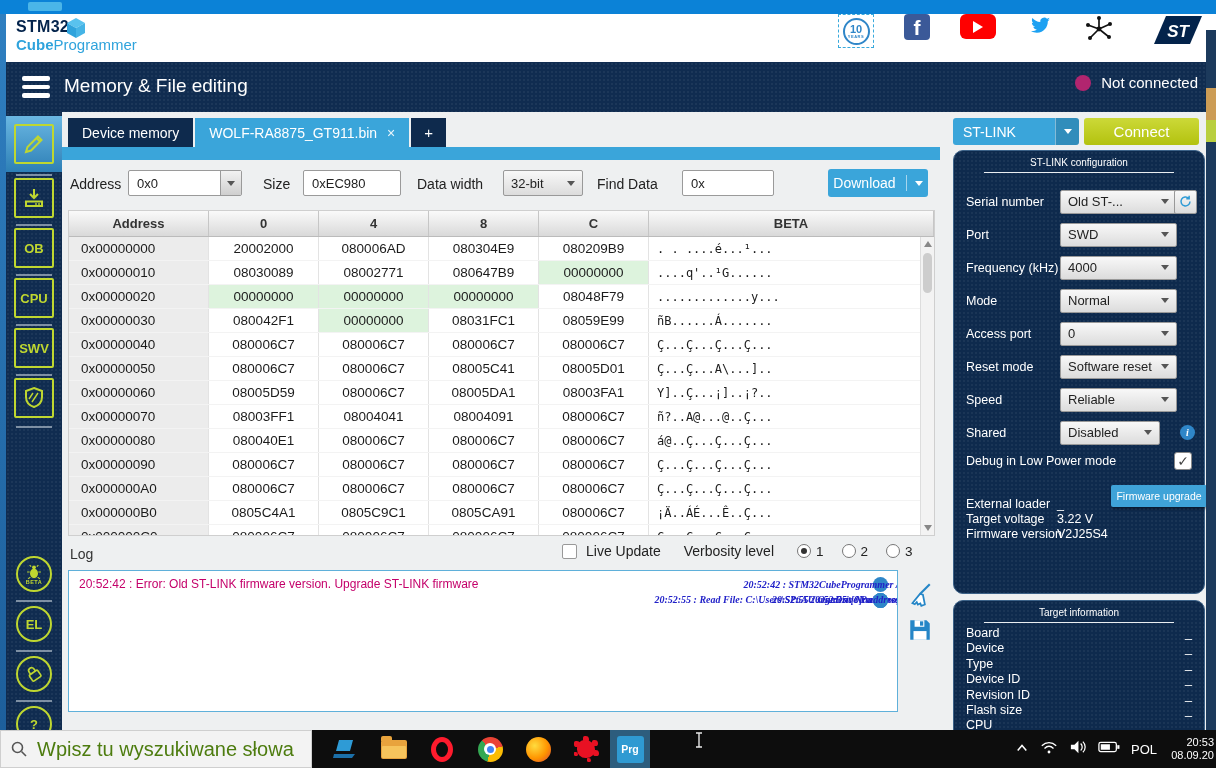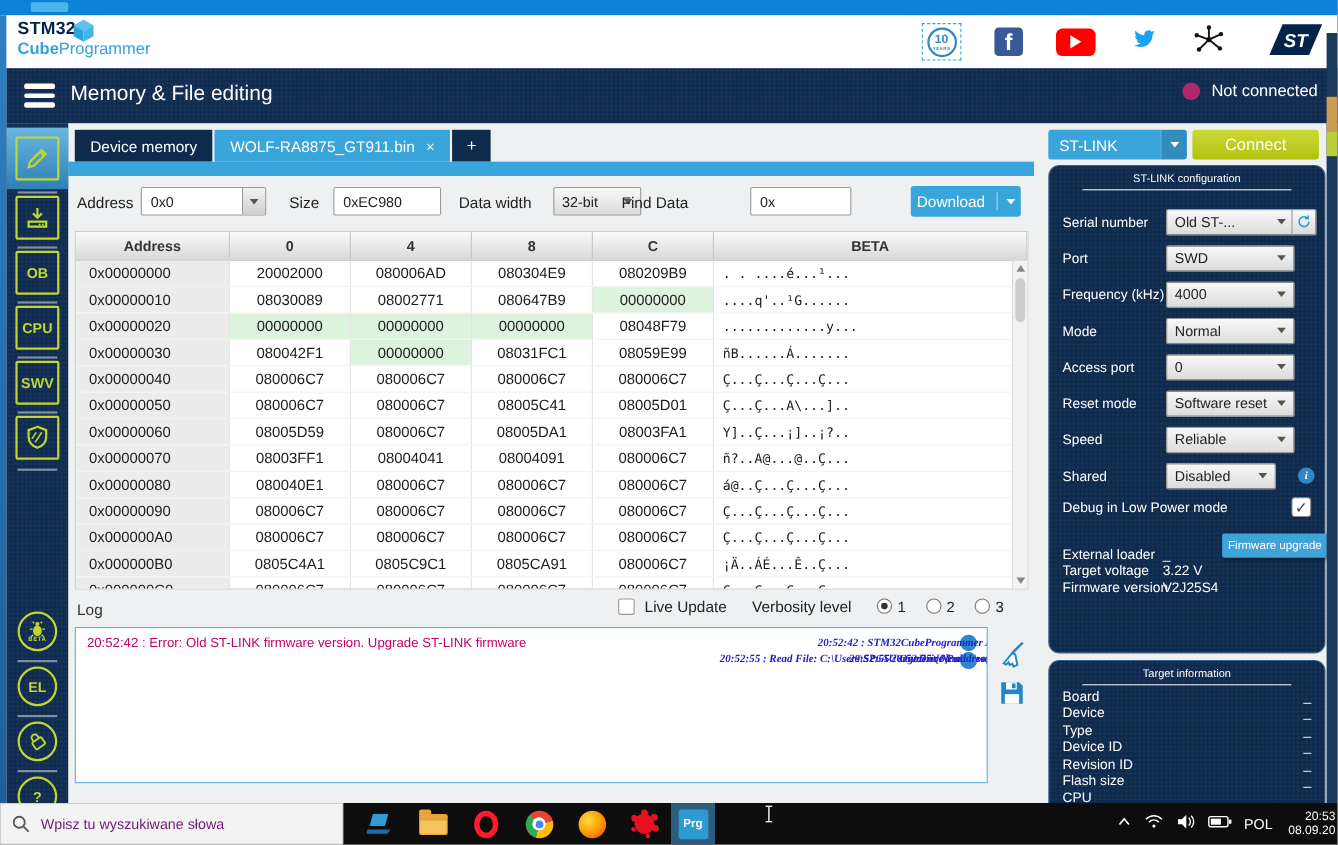--- a/index.html
+++ b/index.html
@@ -14,21 +14,21 @@
   
   #leftedge{position:absolute;left:0;top:14px;width:6px;height:716px;background:linear-gradient(#2f7fc0,#1d5f9b);}
 
   
   #logobar{position:absolute;left:6px;top:14px;width:1210px;height:48px;background:#fff;}
   .brand{position:absolute;left:10px;top:4px;}
   .brand .l1{font-size:16px;font-weight:bold;color:#03234b;letter-spacing:.3px;}
   .brand .l1 .cube-svg{position:absolute;left:48px;top:-2px;}
   .brand .l2{font-size:15px;color:#2fa3dc;margin-top:0px;}
   .brand .l2 b{font-weight:bold;}
-  .social{position:absolute;right:14px;top:0;height:48px;display:flex;align-items:center;gap:30px;}
+  .social{position:absolute;right:14px;top:0;height:48px;display:flex;align-items:flex-start;gap:30px;}
   .badge{width:36px;height:34px;border:1px dashed #39a9dc;display:flex;align-items:center;justify-content:center;}
   .badge .bc{width:27px;height:27px;border:2px solid #2f86c8;border-radius:50%;color:#2f86c8;display:flex;flex-direction:column;align-items:center;justify-content:center;font-weight:bold;}
   .badge .bn{font-size:11px;line-height:10px;}
   .badge .by{font-size:4px;letter-spacing:.5px;}
   .fb{width:26px;height:26px;background:#3b5998;border-radius:4px;color:#fff;font-weight:bold;font-size:21px;display:flex;align-items:flex-end;justify-content:center;line-height:24px;}
   .yt{width:36px;height:25px;background:#ff0000;border-radius:6px;display:flex;align-items:center;justify-content:center;}
   .yt .tri{width:0;height:0;border-left:10px solid #fff;border-top:6px solid transparent;border-bottom:6px solid transparent;}
 
   
   #appheader{position:absolute;left:6px;top:62px;width:1210px;height:50px;background:#102c50;
@@ -140,21 +140,21 @@
   .ti-row{display:flex;justify-content:space-between;padding:0 12px;color:#fff;font-size:12.5px;line-height:15.4px;}
 
   
   #edgestrip{position:absolute;left:1206px;top:30px;width:10px;height:700px;background:#1c3a5c;}
   #edgestrip .tan{position:absolute;left:0;top:58px;width:10px;height:32px;background:#cc9c55;}
   #edgestrip .lime{position:absolute;left:0;top:90px;width:10px;height:22px;background:#b9cf3e;}
 
   
   #taskbar{position:absolute;left:0;top:730px;width:1216px;height:38px;background:#0d0d0d;z-index:50;}
   #search{position:absolute;left:0;top:0;width:312px;height:38px;background:#f3f3f3;border:1px solid #cfcfcf;display:flex;align-items:center;gap:10px;padding-left:10px;cursor:text;}
-  #search .ph{font-size:13px;color:#701a75;}
+  #search .ph{font-size:20px;color:#4d7c0f;}
   #taskapps{position:absolute;left:322px;top:0;height:38px;display:flex;align-items:center;}
   .tapp{width:48px;height:38px;display:flex;align-items:center;justify-content:center;cursor:pointer;}
   .tapp.active{background:#2d5d7d;width:40px;}
   .folder-icon{position:relative;width:26px;height:19px;background:#e8a33d;border-radius:2px;}
   .folder-icon:before{content:"";position:absolute;top:-4px;left:0;width:11px;height:5px;background:#e8a33d;border-radius:2px 2px 0 0;}
   .folder-icon:after{content:"";position:absolute;left:1px;top:6px;width:24px;height:12px;background:#f6c45c;border-radius:1px;}
   .opera-icon{width:22px;height:25px;border:5px solid #ff1b2d;border-radius:50%;}
   .chrome-icon{position:relative;width:25px;height:25px;border-radius:50%;background:conic-gradient(from -45deg,#ea4335 0 120deg,#fbbc05 120deg 240deg,#34a853 240deg 360deg);}
   .chrome-icon .chrome-in{position:absolute;left:6.5px;top:6.5px;width:12px;height:12px;background:#fff;border-radius:50%;}
   .chrome-icon .chrome-core{position:absolute;left:9px;top:9px;width:7px;height:7px;background:#4285f4;border-radius:50%;}
@@ -331,21 +331,21 @@
           <span class="caret"></span>
         </span>
     </div>
     <span class="tlabel" style="left:201px;top:64px">Size</span>
     <input class="tin" style="left: 241px; top: 58px; width: 98px;" value="0xEC980">
     <span class="tlabel" style="left:355px;top:64px">Data width</span>
     <div class="dd" id="dwsel" style="left:441px;top:58px;width:80px">
       <span class="ddval">32-bit</span>
       <span class="caret"></span>
     </div>
-    <span class="tlabel" style="left:503px;top:64px">Find Data</span>
+    <span class="tlabel" style="left:535px;top:64px">Find Data</span>
     <input class="tin" style="left: 620px; top: 58px; width: 92px;" value="0x">
     <div class="btn-dl" style="left:766px;top:57px;width:100px;height:28px">
       <span>Download</span>
       <span class="dl-sep"></span>
       <span class="caret w"></span>
     </div>
 
     <div id="memtable">
       <div class="thead">
           <div class="th c-addr">Address</div>

